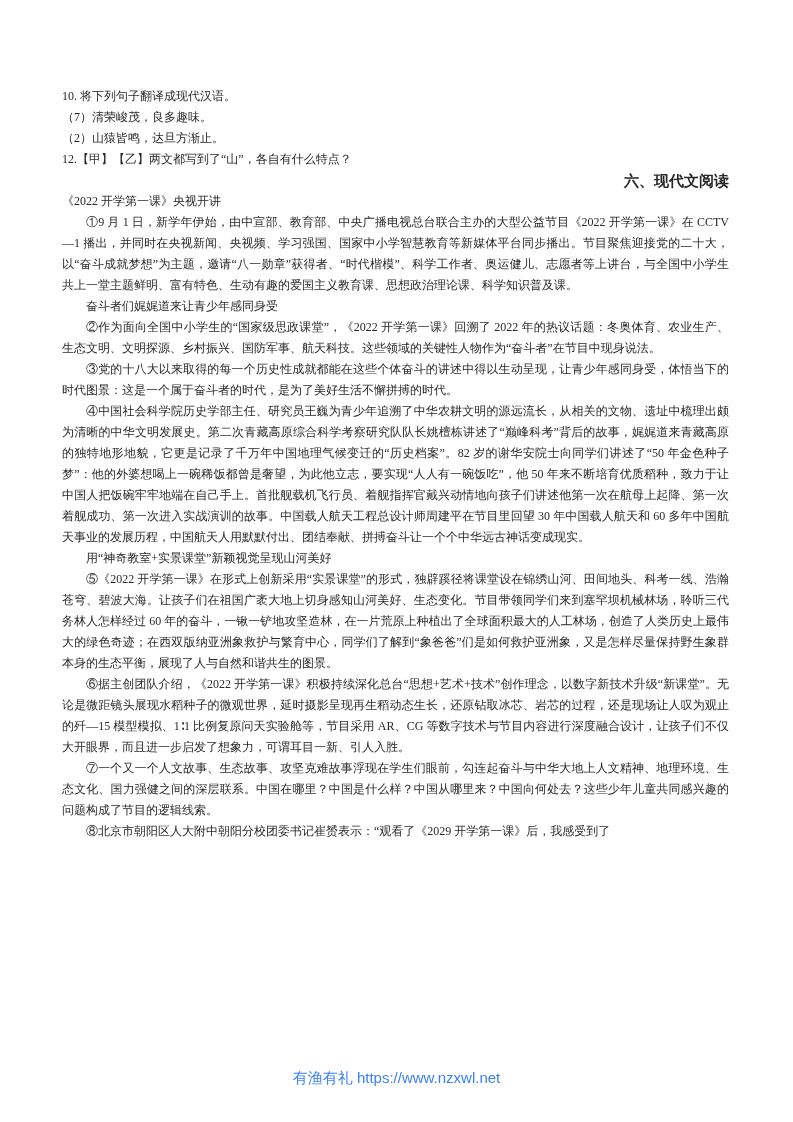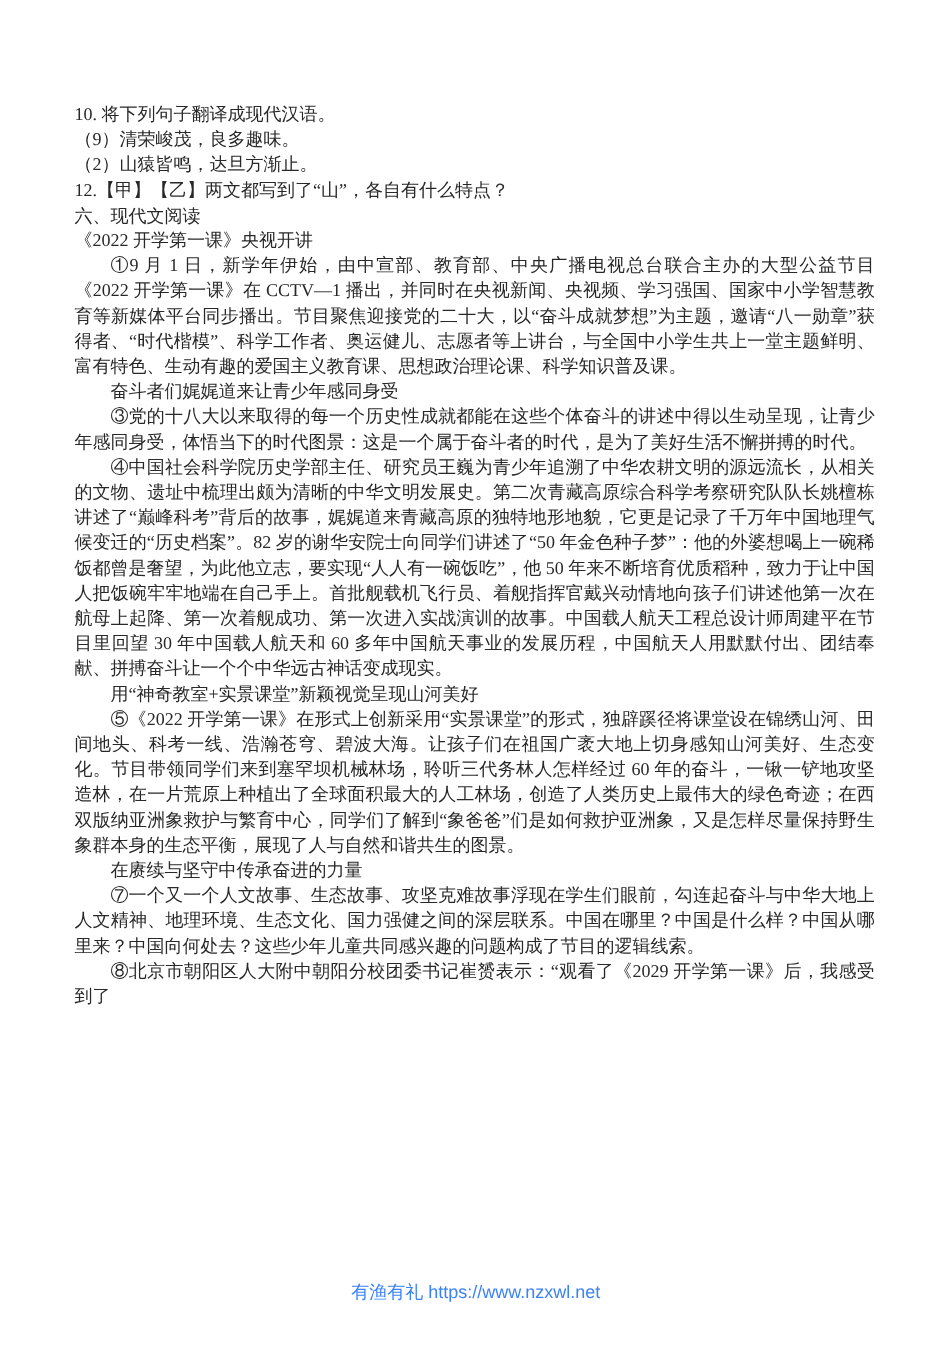--- a/index.html
+++ b/index.html
@@ -13,34 +13,34 @@
     color: #282828;
   }
   .content {
     position: absolute;
     top: 86px;
     left: 62px;
     width: 667px;
   }
   .content p {
     margin: 0;
-    font-size: 15px;
+    font-size: 12px;
     line-height: 21px;
     text-align: justify;
   }
   .questions p {
     text-align: left;
   }
   .section-heading {
     margin: 0;
     font-size: 15px;
     line-height: 21px;
-    font-weight: normal;
+    font-weight: bold;
     font-family: "Liberation Sans", "DejaVu Sans", sans-serif;
-    text-align: left;
+    text-align: right;
   }
   .article-title, .article-author {
     text-align: right;
   }
   .para {
     text-indent: 2em;
   }
   .footer {
     position: absolute;
     top: 1068px;
@@ -54,38 +54,39 @@
     text-decoration: none;
   }
 </style>
 </head>
 <body>
 
 <div class="content">
 
   <div class="questions">
     <p>10. 将下列句子翻译成现代汉语。</p>
-    <p>（9）清荣峻茂，良多趣味。</p>
+    <p>（7）清荣峻茂，良多趣味。</p>
     <p>（2）山猿皆鸣，达旦方渐止。</p>
     <p>12.【甲】【乙】两文都写到了“山”，各自有什么特点？</p>
   </div>
 
   <h3 class="section-heading">六、现代文阅读</h3>
 
   <div>
     <p class="article-title">《2022 开学第一课》央视开讲</p>
 
     <div>
       <p class="para">①9 月 1 日，新学年伊始，由中宣部、教育部、中央广播电视总台联合主办的大型公益节目《2022 开学第一课》在 CCTV—1 播出，并同时在央视新闻、央视频、学习强国、国家中小学智慧教育等新媒体平台同步播出。节目聚焦迎接党的二十大，以“奋斗成就梦想”为主题，邀请“八一勋章”获得者、“时代楷模”、科学工作者、奥运健儿、志愿者等上讲台，与全国中小学生共上一堂主题鲜明、富有特色、生动有趣的爱国主义教育课、思想政治理论课、科学知识普及课。</p>
       <p class="para">奋斗者们娓娓道来让青少年感同身受</p>
+      <p class="para">②作为面向全国中小学生的“国家级思政课堂”，《2022 开学第一课》回溯了 2022 年的热议话题：冬奥体育、农业生产、生态文明、文明探源、乡村振兴、国防军事、航天科技。这些领域的关键性人物作为“奋斗者”在节目中现身说法。</p>
       <p class="para">③党的十八大以来取得的每一个历史性成就都能在这些个体奋斗的讲述中得以生动呈现，让青少年感同身受，体悟当下的时代图景：这是一个属于奋斗者的时代，是为了美好生活不懈拼搏的时代。</p>
       <p class="para">④中国社会科学院历史学部主任、研究员王巍为青少年追溯了中华农耕文明的源远流长，从相关的文物、遗址中梳理出颇为清晰的中华文明发展史。第二次青藏高原综合科学考察研究队队长姚檀栋讲述了“巅峰科考”背后的故事，娓娓道来青藏高原的独特地形地貌，它更是记录了千万年中国地理气候变迁的“历史档案”。82 岁的谢华安院士向同学们讲述了“50 年金色种子梦”：他的外婆想喝上一碗稀饭都曾是奢望，为此他立志，要实现“人人有一碗饭吃”，他 50 年来不断培育优质稻种，致力于让中国人把饭碗牢牢地端在自己手上。首批舰载机飞行员、着舰指挥官戴兴动情地向孩子们讲述他第一次在航母上起降、第一次着舰成功、第一次进入实战演训的故事。中国载人航天工程总设计师周建平在节目里回望 30 年中国载人航天和 60 多年中国航天事业的发展历程，中国航天人用默默付出、团结奉献、拼搏奋斗让一个个中华远古神话变成现实。</p>
       <p class="para">用“神奇教室+实景课堂”新颖视觉呈现山河美好</p>
       <p class="para">⑤《2022 开学第一课》在形式上创新采用“实景课堂”的形式，独辟蹊径将课堂设在锦绣山河、田间地头、科考一线、浩瀚苍穹、碧波大海。让孩子们在祖国广袤大地上切身感知山河美好、生态变化。节目带领同学们来到塞罕坝机械林场，聆听三代务林人怎样经过 60 年的奋斗，一锹一铲地攻坚造林，在一片荒原上种植出了全球面积最大的人工林场，创造了人类历史上最伟大的绿色奇迹；在西双版纳亚洲象救护与繁育中心，同学们了解到“象爸爸”们是如何救护亚洲象，又是怎样尽量保持野生象群本身的生态平衡，展现了人与自然和谐共生的图景。</p>
-      <p class="para">在赓续与坚守中传承奋进的力量</p>
+      <p class="para">⑥据主创团队介绍，《2022 开学第一课》积极持续深化总台“思想+艺术+技术”创作理念，以数字新技术升级“新课堂”。无论是微距镜头展现水稻种子的微观世界，延时摄影呈现再生稻动态生长，还原钻取冰芯、岩芯的过程，还是现场让人叹为观止的歼—15 模型模拟、1∶1 比例复原问天实验舱等，节目采用 AR、CG 等数字技术与节目内容进行深度融合设计，让孩子们不仅大开眼界，而且进一步启发了想象力，可谓耳目一新、引人入胜。</p>
       <p class="para">⑦一个又一个人文故事、生态故事、攻坚克难故事浮现在学生们眼前，勾连起奋斗与中华大地上人文精神、地理环境、生态文化、国力强健之间的深层联系。中国在哪里？中国是什么样？中国从哪里来？中国向何处去？这些少年儿童共同感兴趣的问题构成了节目的逻辑线索。</p>
       <p class="para">⑧北京市朝阳区人大附中朝阳分校团委书记崔赟表示：“观看了《2029 开学第一课》后，我感受到了</p>
     </div>
   </div>
 
 </div>
 
 <a class="footer" href="#">有渔有礼 https://www.nzxwl.net</a>
 
 </body></html>

